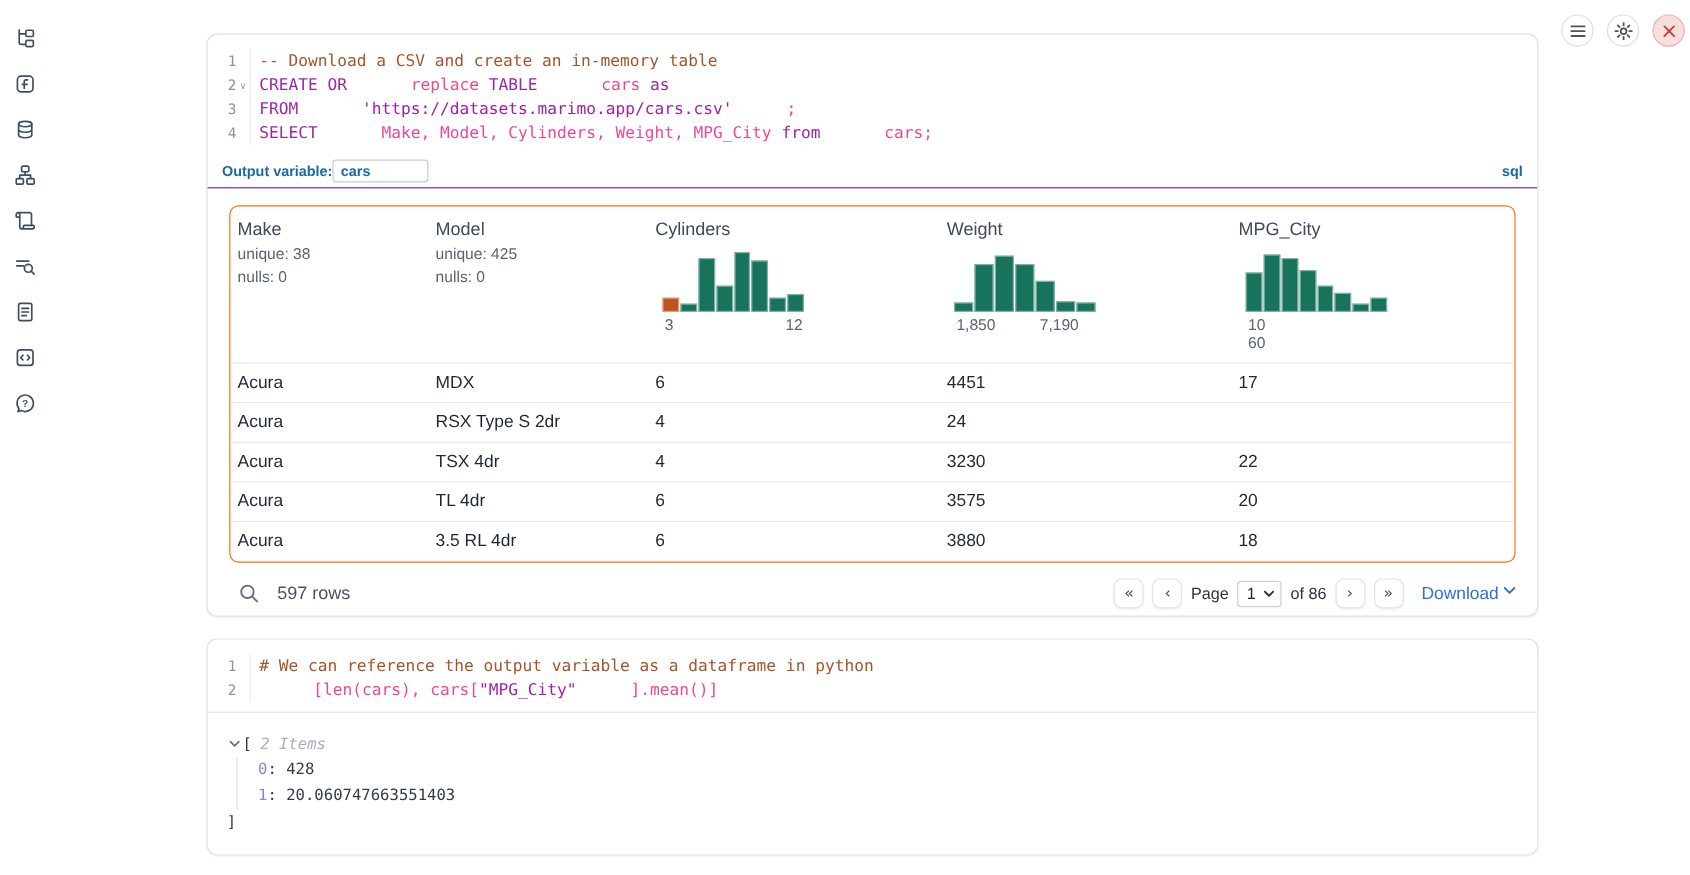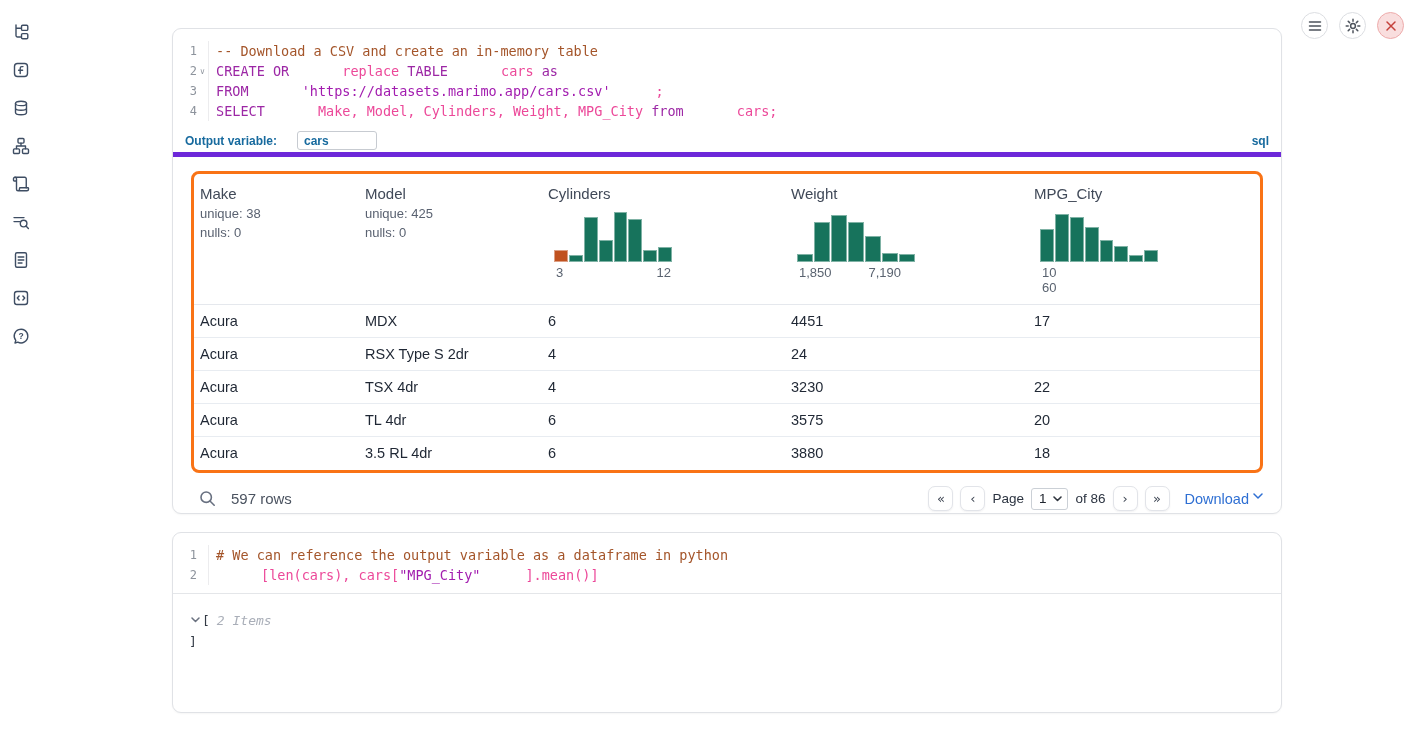--- a/index.html
+++ b/index.html
@@ -29,27 +29,27 @@
   .code-line{display:flex;height:20px;line-height:20px;font-family:"DejaVu Sans Mono",monospace;font-size:13.5px;white-space:pre;}
   .lnum{flex:0 0 24px;text-align:right;color:#8d939c;font-size:12px;}
   .foldslot{flex:0 0 11px;font-size:8px;color:#949aa3;text-align:center;line-height:21px;font-family:"Liberation Sans",sans-serif;}
   .codebody{flex:1;border-left:1px solid #ececee;padding-left:7px;}
   .tok-kw{color:#9c27a5;}
   .tok-com{color:#a4552a;}
   .tok-str{color:#a21caf;}
   .tok-pl{color:#ec4899;padding-left:45px;}
 
   
-  .outvar{height:28px;display:flex;align-items:center;gap:20px;padding:0 12px;border-bottom:5px solid #6d28d9;}
+  .outvar{height:28px;display:flex;align-items:center;gap:0;padding:0 12px;border-bottom:1px solid #6d28d9;}
   .outvar-label{font-size:12px;font-weight:bold;color:#176a9e;}
   .outvar-input{width:80px;height:19px;border:1px solid #c7cbd1;border-radius:3px;font-size:12px;font-weight:bold;color:#176a9e;padding:0 6px;font-family:"Liberation Sans",sans-serif;outline:none;}
   .lang-badge{margin-left:auto;font-size:12px;font-weight:bold;color:#176a9e;}
 
   
-  .table-card{margin:14px 18px 0;border:3px solid #f97316;border-radius:8px;overflow:hidden;}
+  .table-card{margin:14px 18px 0;border:1px solid #f97316;border-radius:8px;overflow:hidden;}
   .tgrid{display:grid;grid-template-columns:165px 183px 243px 243px 1fr;}
   .thead{border-bottom:1px solid #e5e8ed;}
   .th{padding:11px 6px 9px;}
   .th-name{font-size:15px;color:#404958;}
   .th-stat{font-size:13px;color:#5a6271;margin-top:4px;}
   .th-stat:first-of-type{margin-top:12px;}
   .hist{margin:9px 0 0 6px;width:118px;}
   .hist-bars{display:flex;align-items:flex-end;gap:1px;height:51px;}
   .hist-bar{flex:1;background:#17735c;border:1px solid rgba(255,255,255,.45);}
   .hist-bar.hl{background:#c0511f;}
@@ -343,15 +343,19 @@
   <div class="treeout">
     <div class="tree-head">
       <span class="tree-caret">
         <svg width="9" height="6" viewBox="0 0 9 6">
             <path d="M1 1l3.5 3.5L8 1"></path>
           </svg>
       </span>
       <span>[</span>
       <span class="tree-items-label">2 Items</span>
     </div>
+    <div class="tree-body" id="tree-items-mount">
+        <div class="tree-row"><span class="tree-idx">0</span><span>: 428</span></div>
+        <div class="tree-row"><span class="tree-idx">1</span><span>: 20.060747663551403</span></div>
+      </div>
     <div class="tree-close">]</div>
   </div>
 </section>
 
 </body></html>

